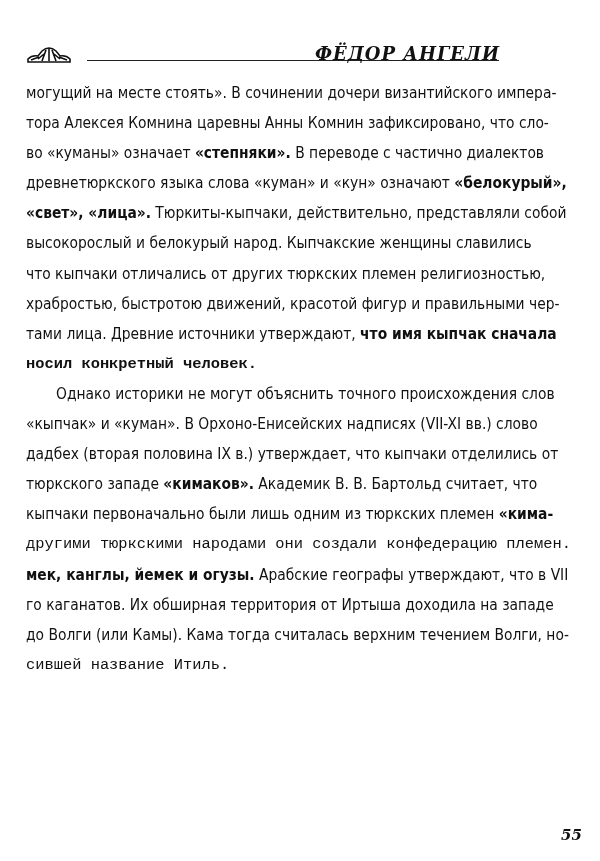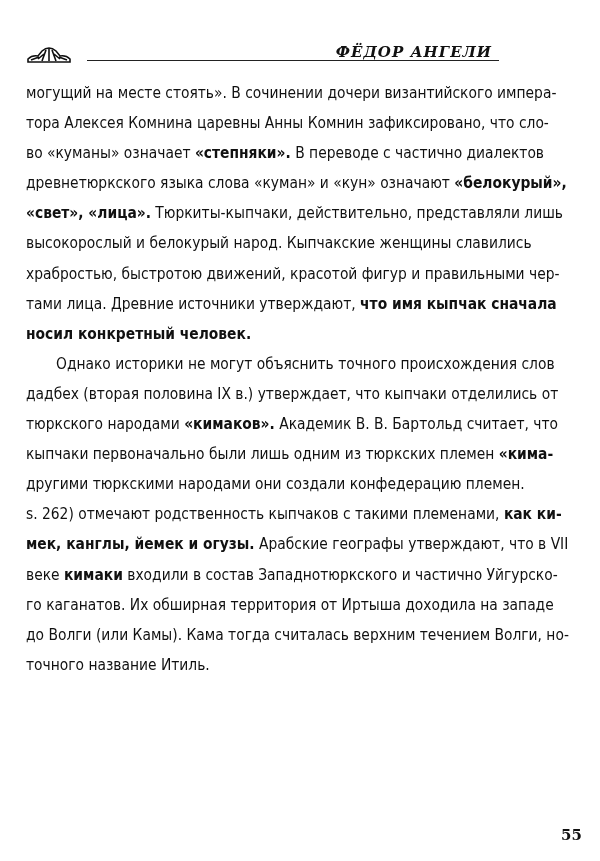--- a/index.html
+++ b/index.html
@@ -1,56 +1,56 @@
 <!DOCTYPE html>
 <html><head>
   <meta charset="utf-8">
   <style>
     html, body { margin: 0; padding: 0; background: #ffffff; }
     body { width: 600px; height: 861px; position: relative; overflow: hidden; color: #111; }
     .header { position: absolute; left: 0; top: 0; width: 600px; height: 70px; }
     .ornament { position: absolute; left: 24px; top: 45px; width: 50px; height: 20px; }
     .rule { position: absolute; left: 87px; top: 60px; width: 412px; height: 0; border-top: 1.5px solid #222; }
-    .running-title { position: absolute; right: 108px; top: 43px; font-family: "DejaVu Serif", serif; font-weight: bold; font-style: italic; font-size: 15px; letter-spacing: 1px; }
+    .running-title { position: absolute; right: 100px; top: 43px; font-family: "DejaVu Serif", serif; font-weight: bold; font-style: italic; font-size: 18px; letter-spacing: 1px; }
     .text { position: absolute; left: 26px; top: 78px; width: 472px; font-family: "DejaVu Sans Condensed", "DejaVu Sans", sans-serif; font-size: 15.4px; line-height: 30.1px; text-align: justify; }
     .line { display: block; white-space: nowrap; text-align-last: justify; }
-    .line.last { text-align-last: left; }
+    .line.last { text-align-last: left; font-family: Liberation Mono, monospace; }
     .line.indent { padding-left: 30px; }
     b { font-weight: bold; }
-    .page-number { position: absolute; left: 561px; top: 826px; font-family: "DejaVu Serif", serif; font-weight: bold; font-size: 15px; }
+    .page-number { position: absolute; left: 561px; top: 826px; font-family: "DejaVu Serif", serif; font-weight: bold; font-style: italic; font-size: 15px; }
   </style>
 </head>
 <body>
 
 <div class="header">
   <svg class="ornament" viewBox="0 0 50 20">
     <path d="M4 14 Q8 10 14 11 L18 6 Q25 0 32 6 L36 11 Q42 10 46 14 L46 17 L4 17 Z" fill="none" stroke="#111" stroke-width="1.6"></path>
     <path d="M18 16 L22 5 M25 16 L25 3 M32 16 L28 5 M14 14 L20 9 M36 14 L30 9 M7 15 L15 12 M43 15 L35 12" stroke="#111" stroke-width="1.6" fill="none"></path>
   </svg>
   <div class="rule"></div>
   <div class="running-title">ФЁДОР АНГЕЛИ</div>
 </div>
 
 <div class="text" id="text">
     <span class="line"><span>могущий на месте стоять». В сочинении дочери византийского импера-</span></span>
     <span class="line"><span>тора Алексея Комнина царевны Анны Комнин зафиксировано, что сло-</span></span>
     <span class="line"><span>во «куманы» означает </span><b>«степняки».</b><span> В переводе с частично диалектов</span></span>
     <span class="line"><span>древнетюркского языка слова «куман» и «кун» означают </span><b>«белокурый»,</b></span>
-    <span class="line"><b>«свет», «лица».</b><span> Тюркиты-кыпчаки, действительно, представляли лишь</span></span>
+    <span class="line"><b>«свет», «лица».</b><span> Тюркиты-кыпчаки, действительно, представляли собой</span></span>
     <span class="line"><span>высокорослый и белокурый народ. Кыпчакские женщины славились</span></span>
+    <span class="line"><span>что кыпчаки отличались от других тюркских племен религиозностью,</span></span>
     <span class="line"><span>храбростью, быстротою движений, красотой фигур и правильными чер-</span></span>
     <span class="line"><span>тами лица. Древние источники утверждают, </span><b>что имя кыпчак сначала</b></span>
     <span class="line last"><b>носил конкретный человек.</b></span>
     <span class="line indent"><span>Однако историки не могут объяснить точного происхождения слов</span></span>
+    <span class="line"><span>«кыпчак» и «куман». В Орхоно-Енисейских надписях (VII-XI вв.) слово</span></span>
     <span class="line"><span>дадбех (вторая половина IX в.) утверждает, что кыпчаки отделились от</span></span>
-    <span class="line"><span>тюркского народами </span><b>«кимаков».</b><span> Академик В. В. Бартольд считает, что</span></span>
+    <span class="line"><span>тюркского западе </span><b>«кимаков».</b><span> Академик В. В. Бартольд считает, что</span></span>
     <span class="line"><span>кыпчаки первоначально были лишь одним из тюркских племен </span><b>«кима-</b></span>
     <span class="line last"><span>другими тюркскими народами они создали конфедерацию племен.</span></span>
-    <span class="line"><span>s. 262) отмечают родственность кыпчаков с такими племенами, </span><b>как ки-</b></span>
     <span class="line"><b>мек, канглы, йемек и огузы.</b><span> Арабские географы утверждают, что в VII</span></span>
-    <span class="line"><span>веке </span><b>кимаки</b><span> входили в состав Западнотюркского и частично Уйгурско-</span></span>
     <span class="line"><span>го каганатов. Их обширная территория от Иртыша доходила на западе</span></span>
     <span class="line"><span>до Волги (или Камы). Кама тогда считалась верхним течением Волги, но-</span></span>
-    <span class="line last"><span>точного название Итиль.</span></span>
+    <span class="line last"><span>сившей название Итиль.</span></span>
     <span class="line indent"></span>
   </div>
 
 <div class="page-number">55</div>
 
 </body></html>

